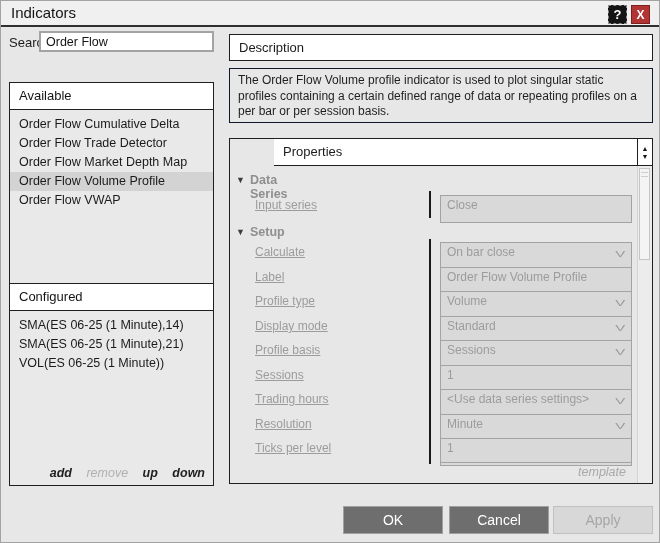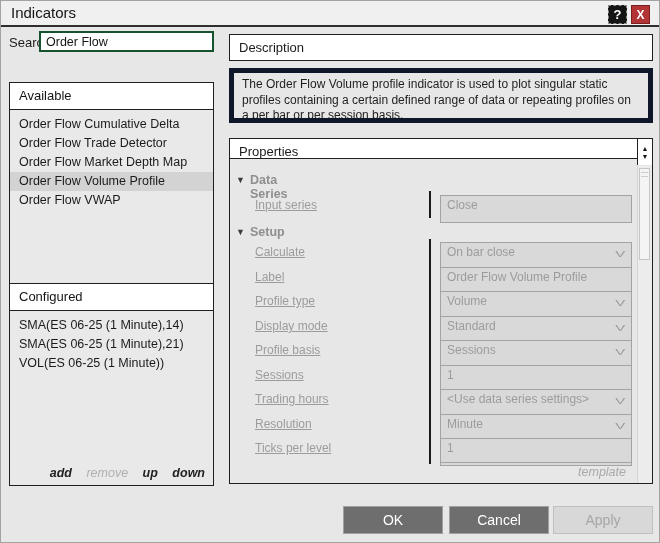--- a/index.html
+++ b/index.html
@@ -13,47 +13,47 @@
   .titlebar{position:absolute;left:0;top:0;width:100%;height:26px;background:#f0f0f0;
     border-bottom:2px solid #2f2f2f;}
   .title{position:absolute;left:10px;top:3px;font-size:15px;color:#141414;}
   .tb-btn{position:absolute;top:4px;width:19px;height:19px;display:flex;align-items:center;
     justify-content:center;font-size:13px;font-weight:bold;color:#fff;cursor:default;}
   .tb-help{right:32px;background:#141414;border:1px dashed #8a8a8a;}
   .tb-close{right:9px;background:#b23434;border:1px solid #7e1f1f;font-size:12px;}
   
   .search-label{position:absolute;left:8px;top:34px;font-size:13px;}
   .search-input{position:absolute;left:38px;top:30px;width:175px;height:21px;
-    border:2px solid #14532d;background:#ffffff;font-family:"Liberation Sans",sans-serif;
+    border:2px solid #a3a3a3;background:#ffffff;font-family:"Liberation Sans",sans-serif;
     font-size:12.5px;color:#141414;padding:0 5px;outline:none;}
   
   .panel{position:absolute;border:1px solid #1f1f1f;background:#e9e9e9;}
   .panel-header{height:27px;background:#ffffff;border-bottom:1px solid #1f1f1f;
     font-size:13px;line-height:26px;padding-left:9px;color:#141414;}
   
   .available-panel{left:8px;top:61px;width:205px;height:213px;margin-top:20px;}
   .configured-panel{left:8px;top:282px;width:205px;height:203px;}
   .list{padding-top:5px;}
   .list-item{height:19px;line-height:19px;padding-left:9px;font-size:12.5px;color:#1b1b1b;
     white-space:nowrap;overflow:hidden;}
   .list-item.selected{background:#d3d3d3;}
   .cfg-actions{position:absolute;right:8px;bottom:5px;font-size:12.5px;font-style:italic;}
   .cfg-actions span{margin-left:11px;}
   .lnk{font-weight:bold;color:#1f1f1f;cursor:default;}
   .lnk-disabled{color:#b0b0b0;font-weight:normal;}
   
   .desc-header{left:228px;top:33px;width:424px;height:27px;background:#ffffff;
     border:1px solid #1f1f1f;font-size:13px;line-height:25px;padding-left:9px;position:absolute;}
-  .desc-body{left:228px;top:67px;width:424px;height:55px;border:5px solid #0f172a;
+  .desc-body{left:228px;top:67px;width:424px;height:55px;border:1px solid #0f172a;
     background:#e7e7e7;position:absolute;padding:4px 8px;font-size:12px;line-height:15.5px;
     color:#1f1f1f;overflow:hidden;}
   
   .props-panel{left:228px;top:137px;width:424px;height:346px;background:#e7e7e7;}
-  .props-header{position:relative;height:20px;background:#ffffff;border-bottom:1px solid #1f1f1f;
-    font-size:13px;line-height:26px;padding-left:9px;}
+  .props-header{position:relative;height:27px;background:#ffffff;border-bottom:1px solid #1f1f1f;
+    font-size:13px;line-height:26px;padding-left:9px;margin-left:44px;}
   .scroll-arrows{position:absolute;right:0;top:0;width:15px;height:26px;background:#ffffff;
     border-left:1px solid #1f1f1f;display:flex;flex-direction:column;align-items:center;
     justify-content:center;gap:1px;}
   .scroll-arrows span{font-size:7px;line-height:7px;color:#141414;}
   .scroll-track{position:absolute;right:0;top:27px;bottom:0;width:15px;background:#ececec;
     border-left:1px solid #d4d4d4;}
   .scroll-thumb{position:absolute;left:1px;top:2px;width:11px;height:92px;background:#f4f4f4;
     border:1px solid #c6c6c6;}
   .thumb-grip{position:absolute;left:1px;right:1px;top:3px;height:5px;
     border-top:1px solid #cdcdcd;border-bottom:1px solid #cdcdcd;}

